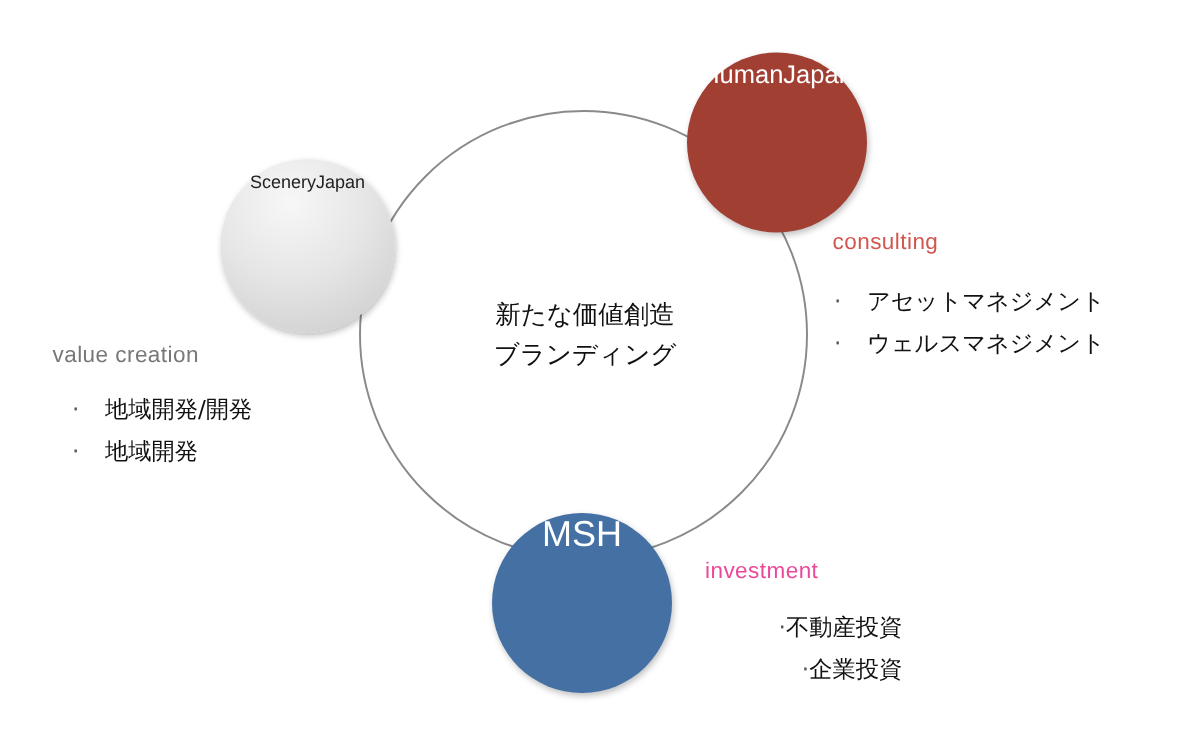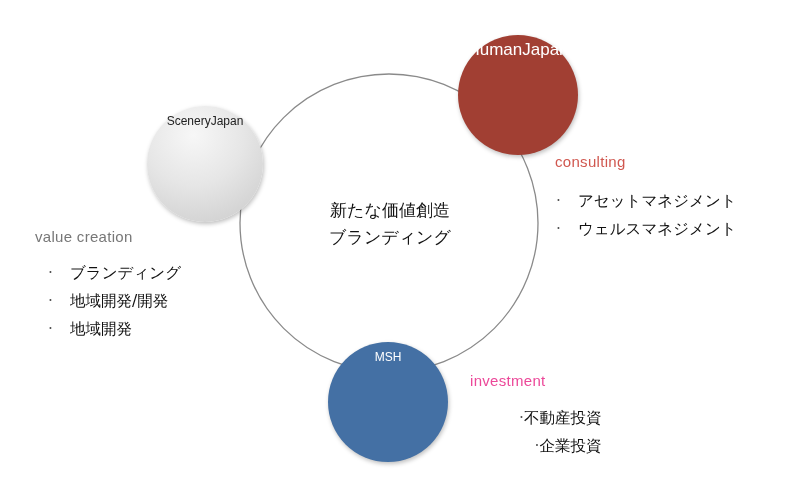--- a/index.html
+++ b/index.html
@@ -45,21 +45,21 @@
     #node-human {
       left: 458px; top: 35px; width: 120px; height: 120px;
       background: #a13f33;
       color: #ffffff;
       font-size: 17px;
     }
     #node-msh {
       left: 328px; top: 342px; width: 120px; height: 120px;
       background: #4470a4;
       color: #ffffff;
-      font-size: 12px;
+      font-size: 24px;
     }
     .center-text {
       position: absolute;
       left: 290px;
       top: 197px;
       width: 200px;
       text-align: center;
       font-size: 17px;
       color: #111111;
       line-height: 27px;
@@ -117,21 +117,20 @@
   <span>Human</span>
   <span>Japan</span>
 </div>
 
 <div class="node" id="node-msh" style="background: rgb(68, 112, 164);">
   <span>MSH</span>
 </div>
 
 <div class="section-title" id="title-value" style="color: rgb(119, 119, 119); margin-left: 20px;">value creation</div>
 <ul class="bullet-list" id="list-value">
-  <li><span class="dot">·</span><span>ブランディング</span></li>
   <li><span class="dot">·</span><span>地域開発/開発</span></li>
   <li><span class="dot">·</span><span>地域開発</span></li>
 </ul>
 
 <div class="section-title" id="title-consulting" style="color: rgb(208, 87, 79);">consulting</div>
 <ul class="bullet-list" id="list-consulting">
   <li><span class="dot">·</span><span>アセットマネジメント</span></li>
   <li><span class="dot">·</span><span>ウェルスマネジメント</span></li>
 </ul>
 

